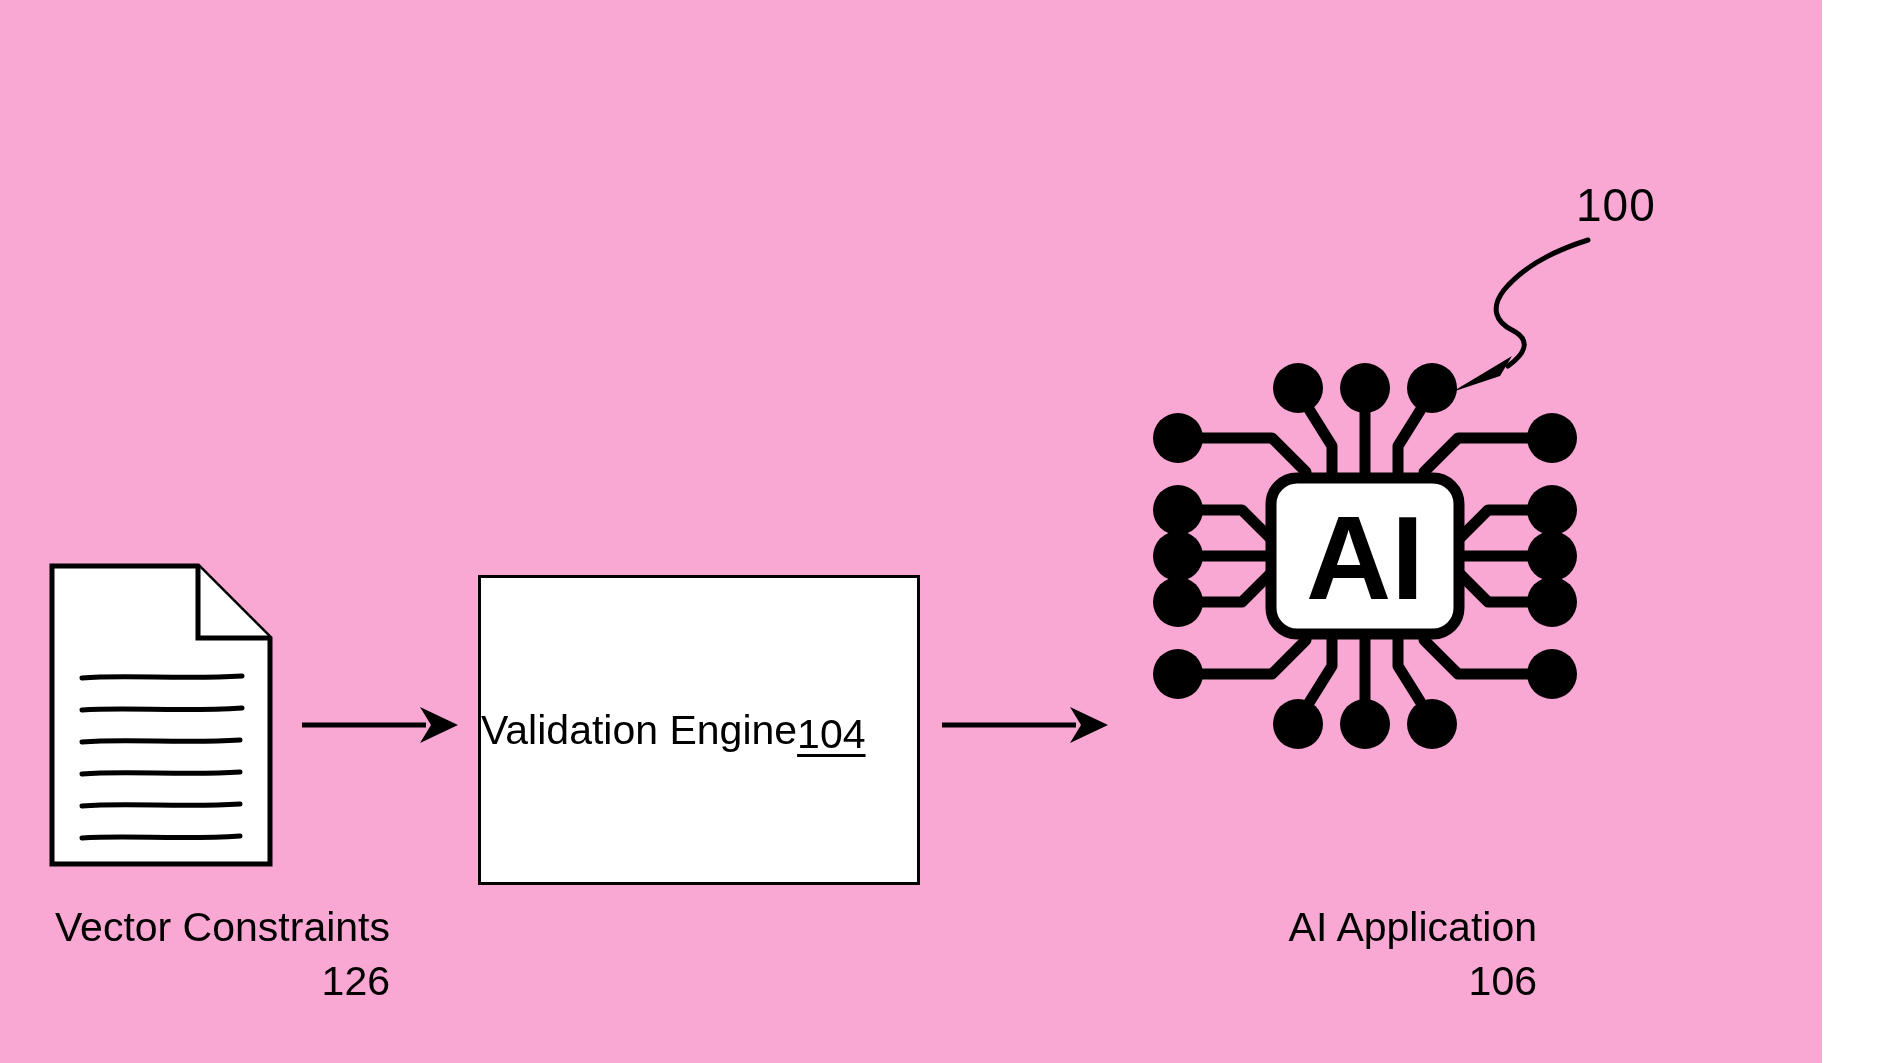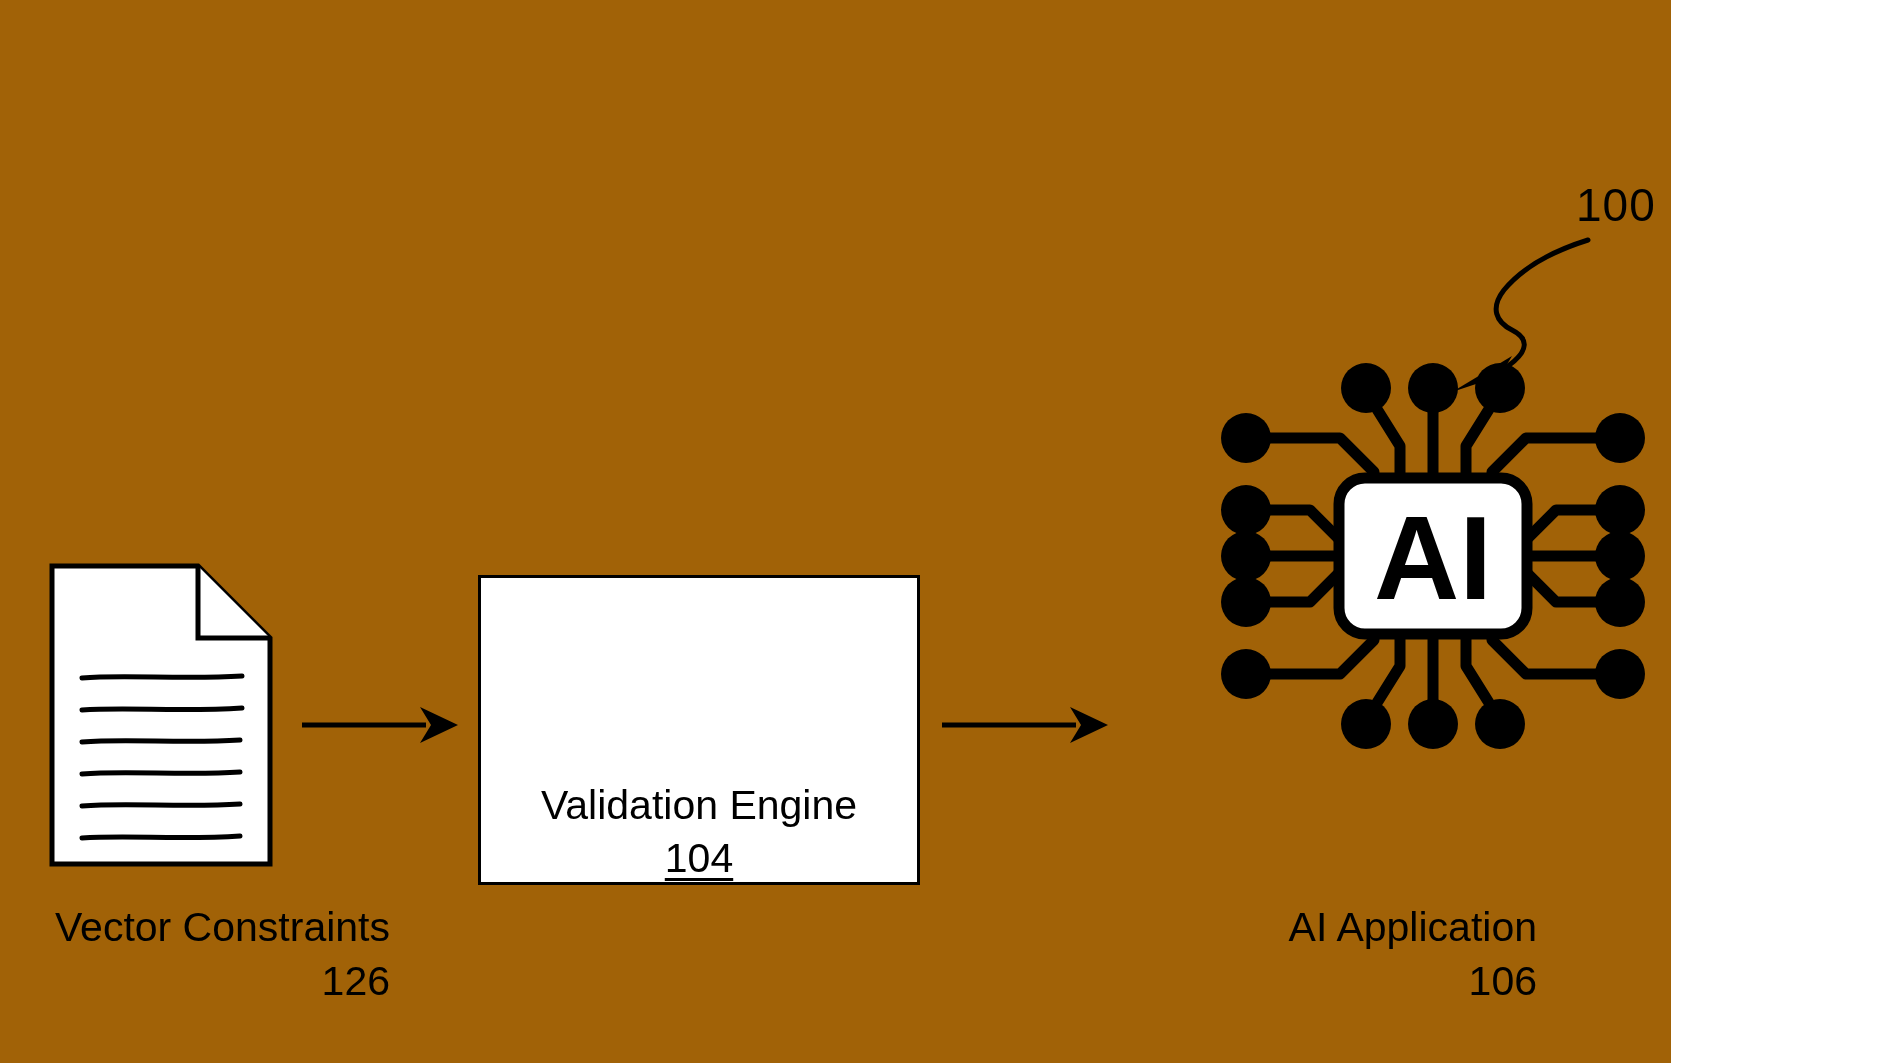--- a/index.html
+++ b/index.html
@@ -7,23 +7,23 @@
     margin: 0;
     padding: 0;
     background: #ffffff;
   }
   body {
     font-family: "Liberation Sans", sans-serif;
     color: #000000;
   }
   #figure-root {
     position: relative;
-    width: 1671px;
+    width: 1822px;
     height: 1063px;
-    background: #a16207;
+    background: #f9a8d4;
     overflow: hidden;
   }
   .stage {
     position: absolute;
   }
 
   
   #ref-callout {
     left: 1400px;
     top: 170px;
@@ -64,23 +64,23 @@
   #engine-box {
     position: absolute;
     left: 0;
     top: 0;
     width: 100%;
     height: 100%;
     box-sizing: border-box;
     border: 3px solid #000000;
     background: #ffffff;
     display: flex;
-    flex-direction: column;
+    flex-direction: row;
     align-items: center;
-    justify-content: flex-end;
+    justify-content: flex-start;
   }
   #engine-title {
     font-size: 41px;
     line-height: 1.08;
     white-space: nowrap;
   }
   #engine-number {
     font-size: 41px;
     margin-top: 8px;
     text-decoration: underline;
@@ -99,21 +99,21 @@
   }
   #arrow-engine-to-chip {
     left: 940px;
     top: 695px;
     width: 170px;
   }
   .flow-arrow svg { display: block; overflow: visible; }
 
   
   #chip-stage {
-    left: 1218px;
+    left: 1150px;
     top: 360px;
     width: 430px;
     height: 390px;
   }
   #chip-stage svg { display: block; }
   #chip-core-label {
     font-family: "Liberation Sans", sans-serif;
     font-weight: bold;
     font-size: 118px;
   }

